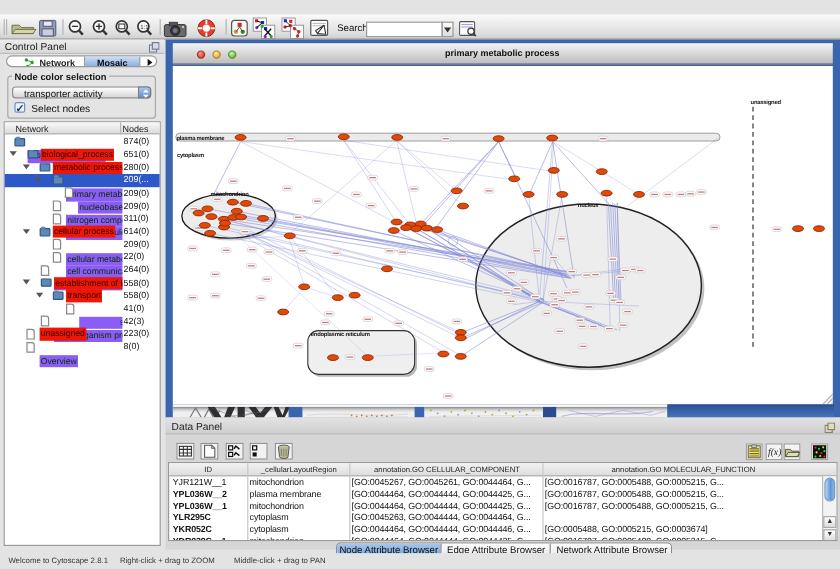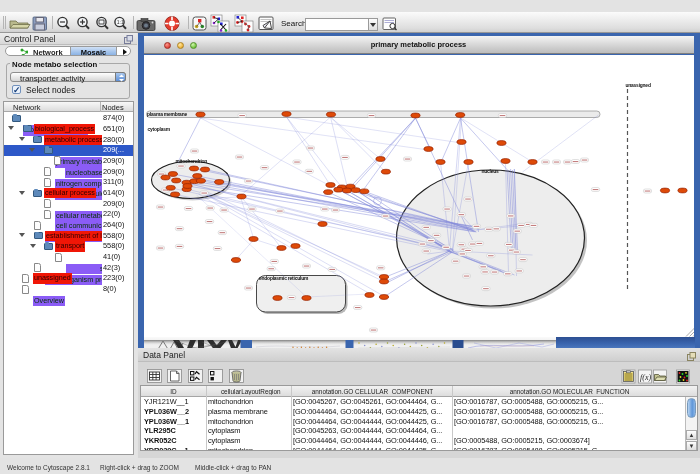--- a/index.html
+++ b/index.html
@@ -185,21 +185,21 @@
           <circle cx="2" cy="2" r="1.5" fill="#2aa32a"></circle>
           <circle cx="7" cy="4" r="1.5" fill="#2aa32a"></circle>
           <circle cx="3" cy="7.5" r="1.5" fill="#2aa32a"></circle>
           <path d="M2 2L7 4L3 7.5" stroke="#2aa32a" fill="none" stroke-width="0.8"></path>
         </svg>
     <span style="position:absolute;left:27px;top:0.5px;font-weight:bold;color:#222;">Network</span>
     <div id="tab-mosaic"><span style="position:relative;top:0.5px;">Mosaic</span></div>
     <div style="position:absolute;left:117px;top:1.5px;width:0;height:0;border-top:3px solid transparent;border-bottom:3px solid transparent;border-left:4.5px solid #111;"></div>
   </div>
   <div id="groupbox"></div>
-  <div id="gb-label">Node metabo selection</div>
+  <div id="gb-label">Node color selection</div>
   <div id="combo">
         <span style="position:absolute;left:9px;top:0.5px;color:#111;">transporter activity</span>
     <div class="cap">
       <svg width="9" height="8" style="position:absolute;left:0.5px;top:0.5px">
             <path d="M4.5 0.5L7 3H2z" fill="#fff"></path>
             <path d="M4.5 7.5L7 5H2z" fill="#fff"></path>
           </svg>
     </div>
   </div>
   <div id="checkbox">✓</div>
@@ -806,20 +806,25 @@
           <div class="cline" style="left:150px"></div>
           <div class="cline" style="left:311px"></div>
         </div>
 
     <div style="position:absolute;right:0;top:10.5px;width:12px;height:54px;background:#f3f3f3;border-left:1px solid #bbb;">
       <div style="position:absolute;left:1px;top:1px;width:9px;height:20px;border-radius:4.5px;background:linear-gradient(90deg,#b7d4f2,#5f96d8 60%,#8ab6e8);border:0.5px solid #7799bb;"></div>
       <div style="position:absolute;left:0;bottom:11px;width:11px;height:10px;background:linear-gradient(#fefefe,#ddd);border:0.5px solid #aaa;font-size:6px;text-align:center;line-height:9px;color:#333;">▲</div>
       <div style="position:absolute;left:0;bottom:0;width:11px;height:10px;background:linear-gradient(#fefefe,#ddd);border:0.5px solid #aaa;font-size:6px;text-align:center;line-height:9px;color:#333;">▼</div>
     </div>
   </div>
+  <div id="segs">
+    <div class="seg" style="left:0;width:87px;background:linear-gradient(#a8c8ec,#6f9fd8);border-right:1px solid #8a8a8a;">Node Attribute Browser</div>
+    <div class="seg" style="left:88px;width:90px;background:linear-gradient(#fcfcfc,#e8e8e8);border-right:1px solid #8a8a8a;">Edge Attribute Browser</div>
+    <div class="seg" style="left:179px;width:100px;background:linear-gradient(#fcfcfc,#e8e8e8);">Network Attribute Browser</div>
+  </div>
 </div>
 
 <div class="abs" id="status">
   <span style="left:7px;">Welcome to Cytoscape 2.8.1</span>
   <span style="left:100px;">Right-click + drag to ZOOM</span>
   <span style="left:195px;">Middle-click + drag to PAN</span>
 </div>
 
 </div>
 </body></html>

